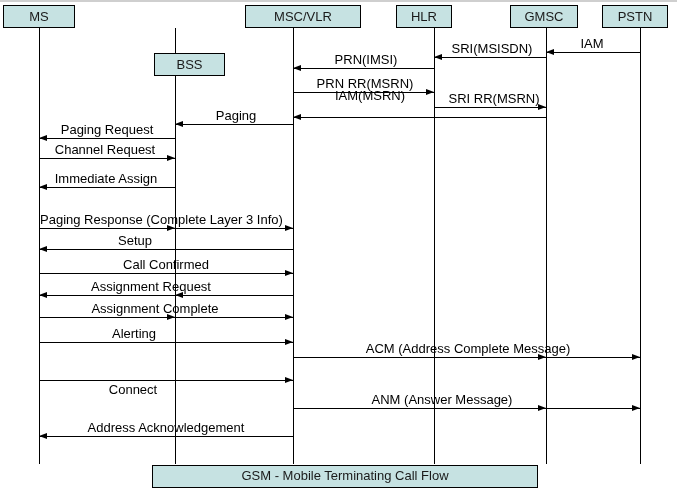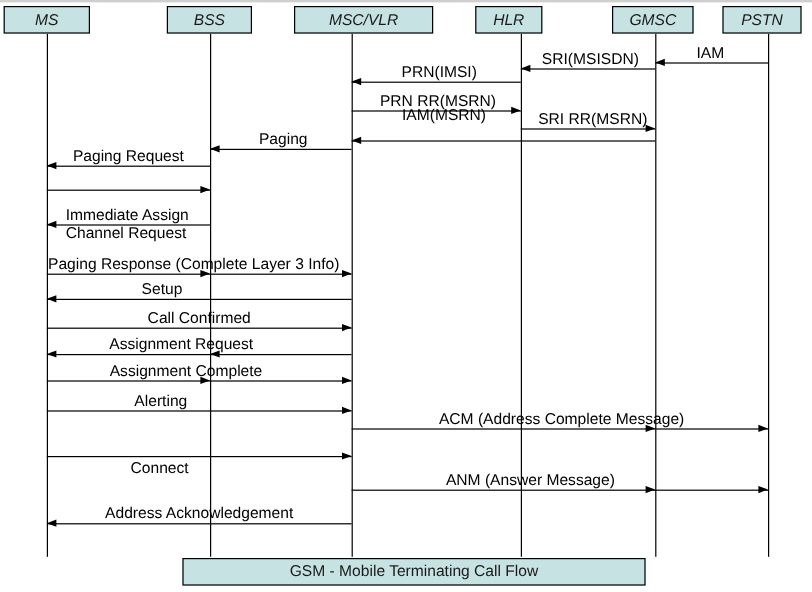--- a/index.html
+++ b/index.html
@@ -17,21 +17,20 @@
   }
   .actor-box {
     position: absolute; top: 5px; height: 23px;
     background: var(--fill, #c6e2e2);
     border: 1px solid var(--line, #000);
     box-sizing: border-box;
     text-align: center;
     font-size: 13px; line-height: 21px;
     color: #1a1a1a;
     white-space: nowrap;
-    font-style: italic;
   }
   .lifeline {
     position: absolute; width: 1px;
     background: var(--line, #000);
   }
   .msg-line {
     position: absolute; height: 1px;
     background: var(--line, #000);
   }
   .msg-label {
@@ -64,21 +63,21 @@
 </style>
 </head>
 <body>
 
 <div id="stage">
   <div class="top-edge"></div>
   <div class="title-banner">GSM - Mobile Terminating Call Flow</div>
 <div class="lifeline" style="left: 39px; top: 28px; height: 436px;"></div>
     <div class="actor-box" style="left: 3px; width: 72px;">MS</div>
     <div class="lifeline" style="left: 175px; top: 28px; height: 436px;"></div>
-    <div class="actor-box" style="left: 139px; width: 71px;">BSS</div>
+    <div class="actor-box" style="left: 154px; width: 71px; margin-top: 48px;">BSS</div>
     <div class="lifeline" style="left: 293px; top: 28px; height: 436px;"></div>
     <div class="actor-box" style="left: 245px; width: 116px;">MSC/VLR</div>
     <div class="lifeline" style="left: 434px; top: 28px; height: 436px;"></div>
     <div class="actor-box" style="left: 396px; width: 56px;">HLR</div>
     <div class="lifeline" style="left: 546px; top: 28px; height: 436px;"></div>
     <div class="actor-box" style="left: 510px; width: 68px;">GMSC</div>
     <div class="lifeline" style="left: 640px; top: 28px; height: 436px;"></div>
     <div class="actor-box" style="left: 602px; width: 66px;">PSTN</div>
     <div class="msg-line" style="left: 546px; top: 52px; width: 94px;"></div>
     <div class="arrow-head left" style="left: 546px; top: 49px;"></div>
@@ -99,21 +98,21 @@
     <div class="arrow-head left" style="left: 293px; top: 114px;"></div>
     <div class="msg-label centered" style="top: 88px; left: 370px;">IAM(MSRN)</div>
     <div class="msg-line" style="left: 175px; top: 124px; width: 118px;"></div>
     <div class="arrow-head left" style="left: 175px; top: 121px;"></div>
     <div class="msg-label centered" style="top: 108px; left: 236px;">Paging</div>
     <div class="msg-line" style="left: 39px; top: 138px; width: 136px;"></div>
     <div class="arrow-head left" style="left: 39px; top: 135px;"></div>
     <div class="msg-label centered" style="top: 122px; left: 107px;">Paging Request</div>
     <div class="msg-line" style="left: 39px; top: 158px; width: 136px;"></div>
     <div class="arrow-head right" style="left: 167px; top: 155px;"></div>
-    <div class="msg-label centered" style="top: 142px; left: 105px; margin-top: 44px;">Channel Request</div>
+    <div class="msg-label centered" style="top: 142px; left: 105px;">Channel Request</div>
     <div class="msg-line" style="left: 39px; top: 187px; width: 136px;"></div>
     <div class="arrow-head left" style="left: 39px; top: 184px;"></div>
     <div class="msg-label centered" style="top: 171px; left: 106px;">Immediate Assign</div>
     <div class="msg-line" style="left: 39px; top: 228px; width: 254px;"></div>
     <div class="arrow-head right" style="left: 167px; top: 225px;"></div>
     <div class="arrow-head right" style="left: 285px; top: 225px;"></div>
     <div class="msg-label" style="top: 212px; left: 40px;">Paging Response (Complete Layer 3 Info)</div>
     <div class="msg-line" style="left: 39px; top: 249px; width: 254px;"></div>
     <div class="arrow-head left" style="left: 39px; top: 246px;"></div>
     <div class="msg-label centered" style="top: 233px; left: 135px;">Setup</div>

